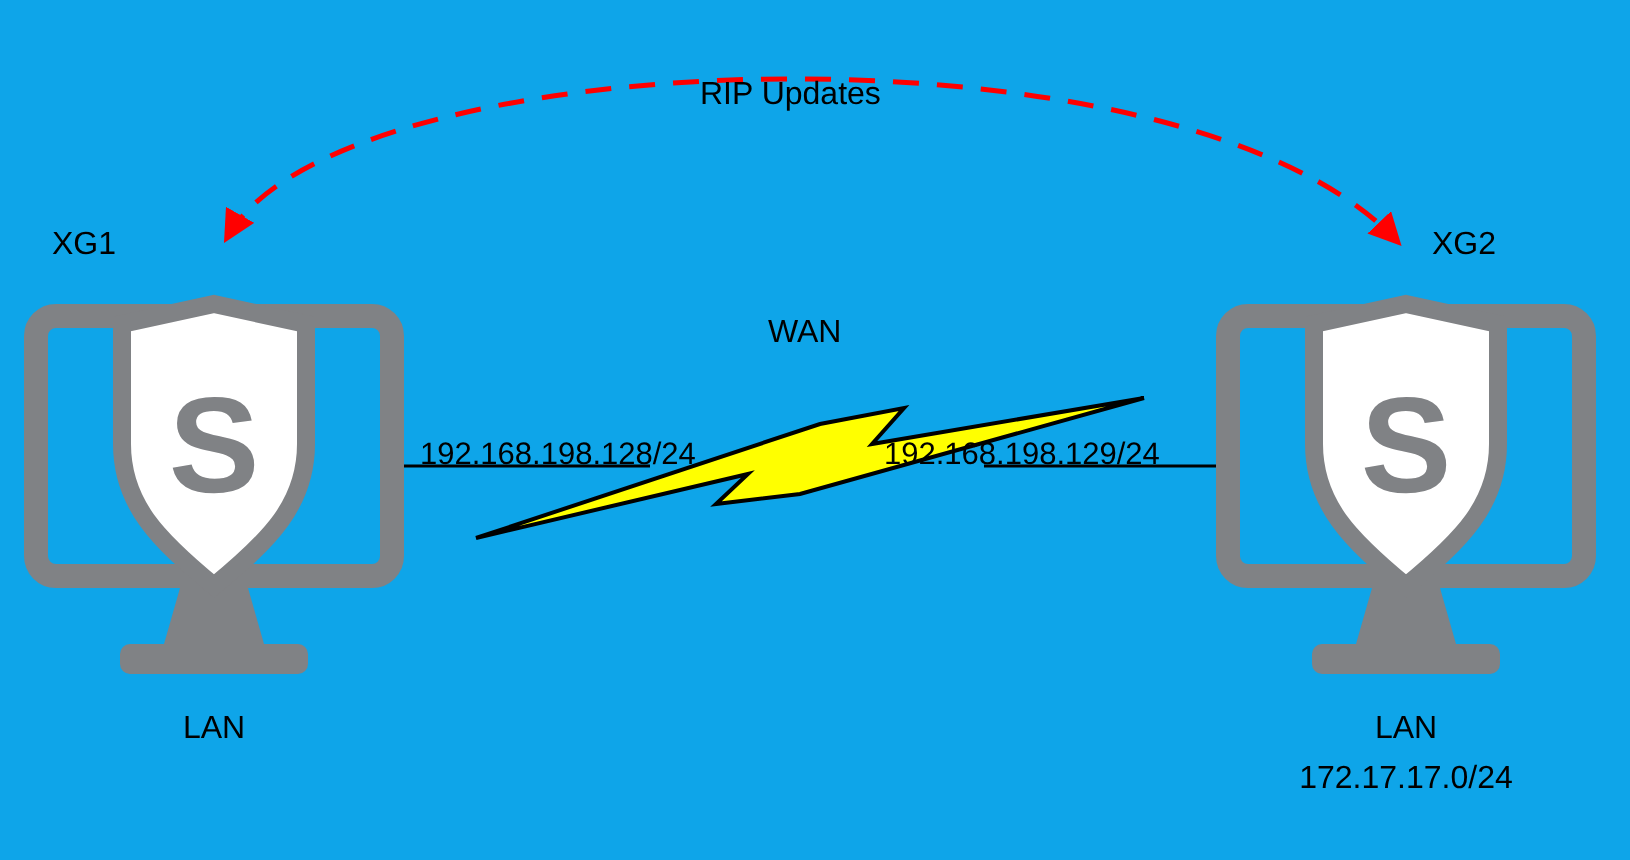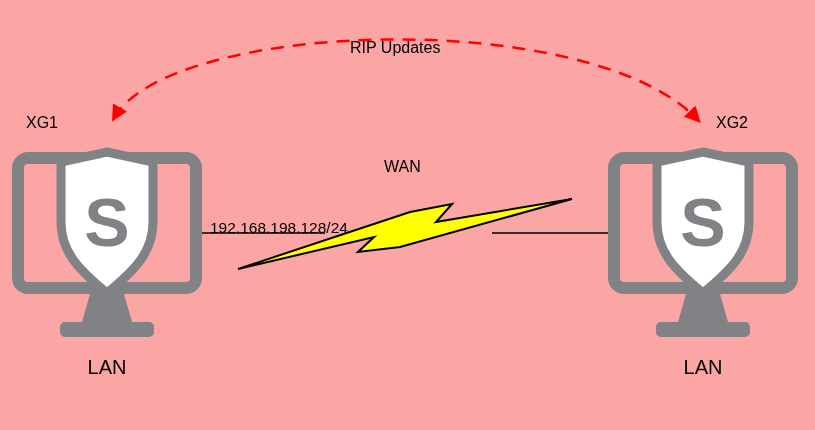--- a/index.html
+++ b/index.html
@@ -5,21 +5,21 @@
   html, body {
     margin: 0;
     padding: 0;
     background: #ffffff;
     font-family: "Liberation Sans", sans-serif;
   }
   #canvas {
     position: relative;
     width: 815px;
     height: 430px;
-    background: #fca5a5;
+    background: #0ea5e9;
     overflow: hidden;
   }
   #art {
     position: absolute;
     left: 0;
     top: 0;
   }
   .label {
     position: absolute;
     color: #000000;
@@ -32,21 +32,21 @@
   .small-label {
     font-size: 16px;
   }
   .ip-label {
     font-size: 15.5px;
     margin-top: 40px;
   }
   .lan-block {
     width: 160px;
     text-align: center;
-    font-size: 20px;
+    font-size: 16px;
   }
 </style>
 </head>
 <body>
 
 <div id="canvas">
 
   <svg id="art" width="815" height="430" viewBox="0 0 815 430">
     <defs>
       <marker id="arrowhead" viewBox="0 0 10 10" refX="7.5" refY="5" markerWidth="6.5" markerHeight="6.5" orient="auto-start-reverse">
@@ -76,18 +76,20 @@
   <div class="label small-label" style="left:350px; top:39px;">RIP Updates</div>
 
   <div class="label device-name" style="left:26px; top:114px;">XG1</div>
 
   <div class="label device-name" style="left:716px; top:114px;">XG2</div>
 
   <div class="label small-label" style="left:384px; top:158px;">WAN</div>
 
   <div class="label ip-label" style="left:210px; top:179px;">192.168.198.128/24</div>
 
+  <div class="label ip-label" style="left:442px; top:179px;">192.168.198.129/24</div>
 
   <div class="label lan-block" style="left:27px; top:356px;">LAN</div>
 
   <div class="label lan-block" style="left:623px; top:356px;">LAN</div>
+  <div class="label lan-block" style="left:623px; top:381px;">172.17.17.0/24</div>
 
 </div>
 
 </body></html>

